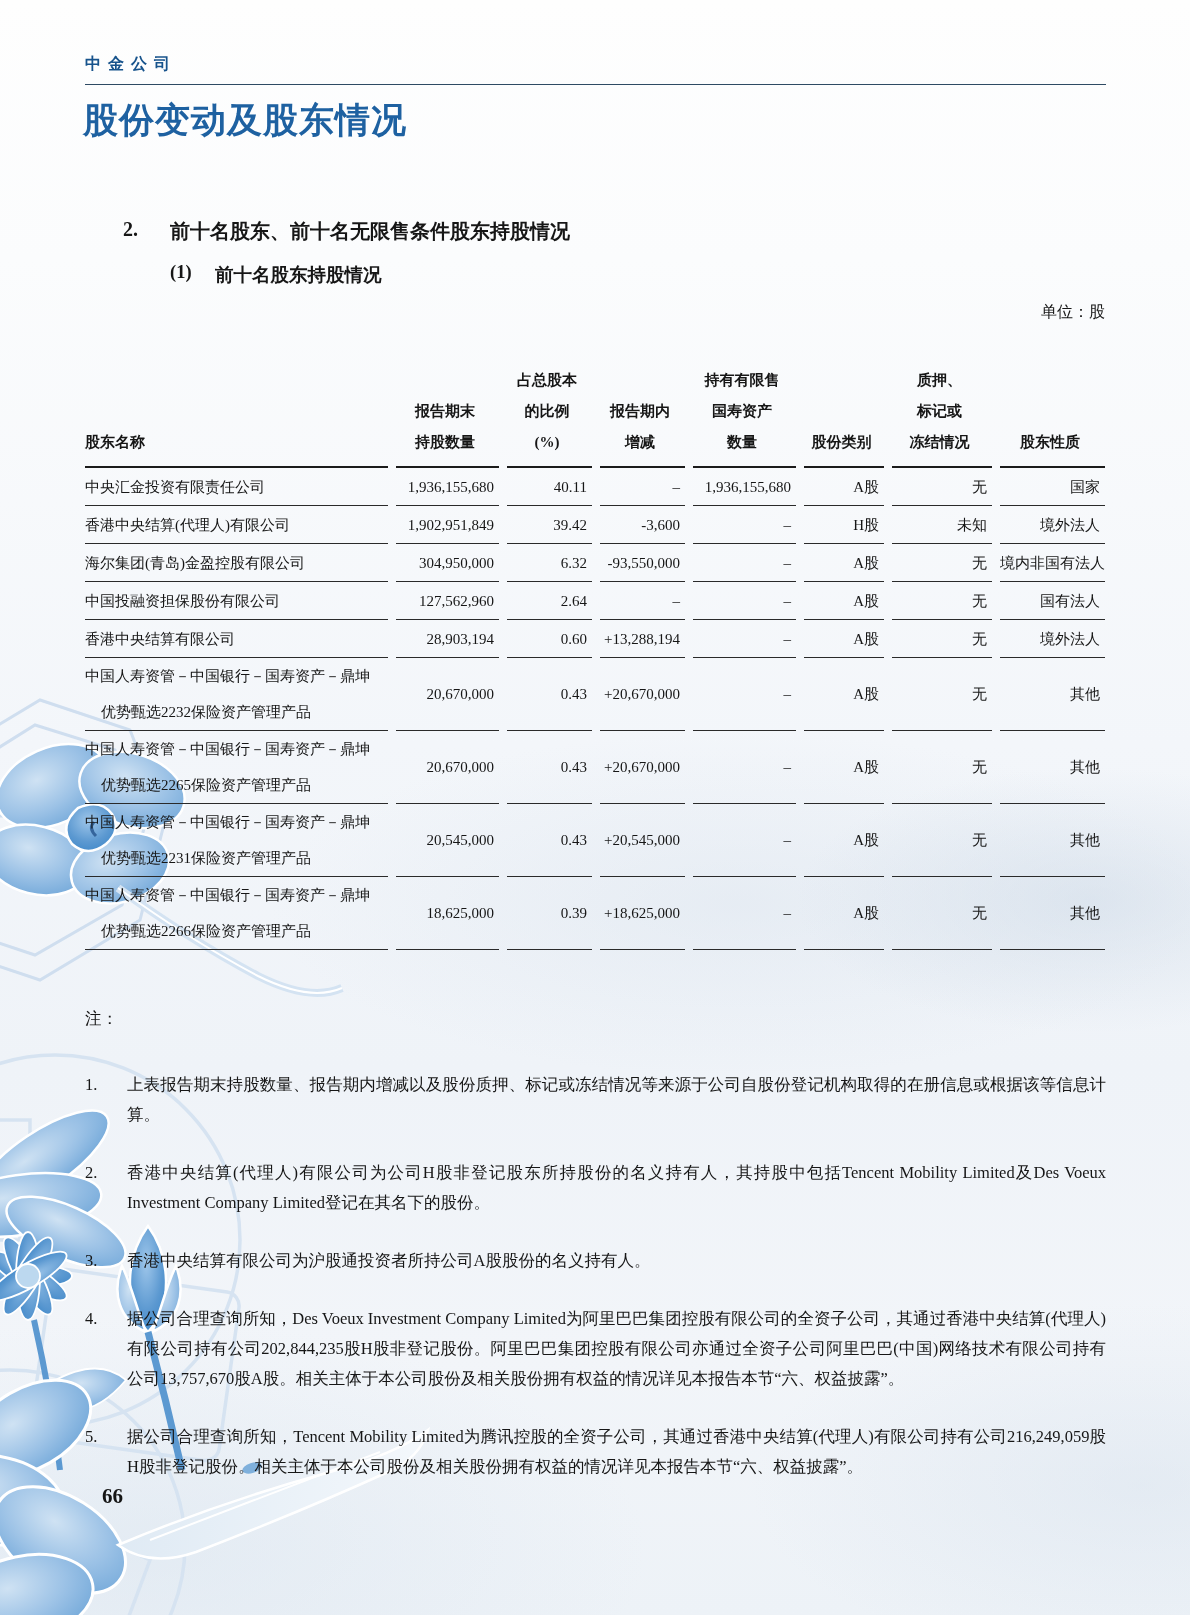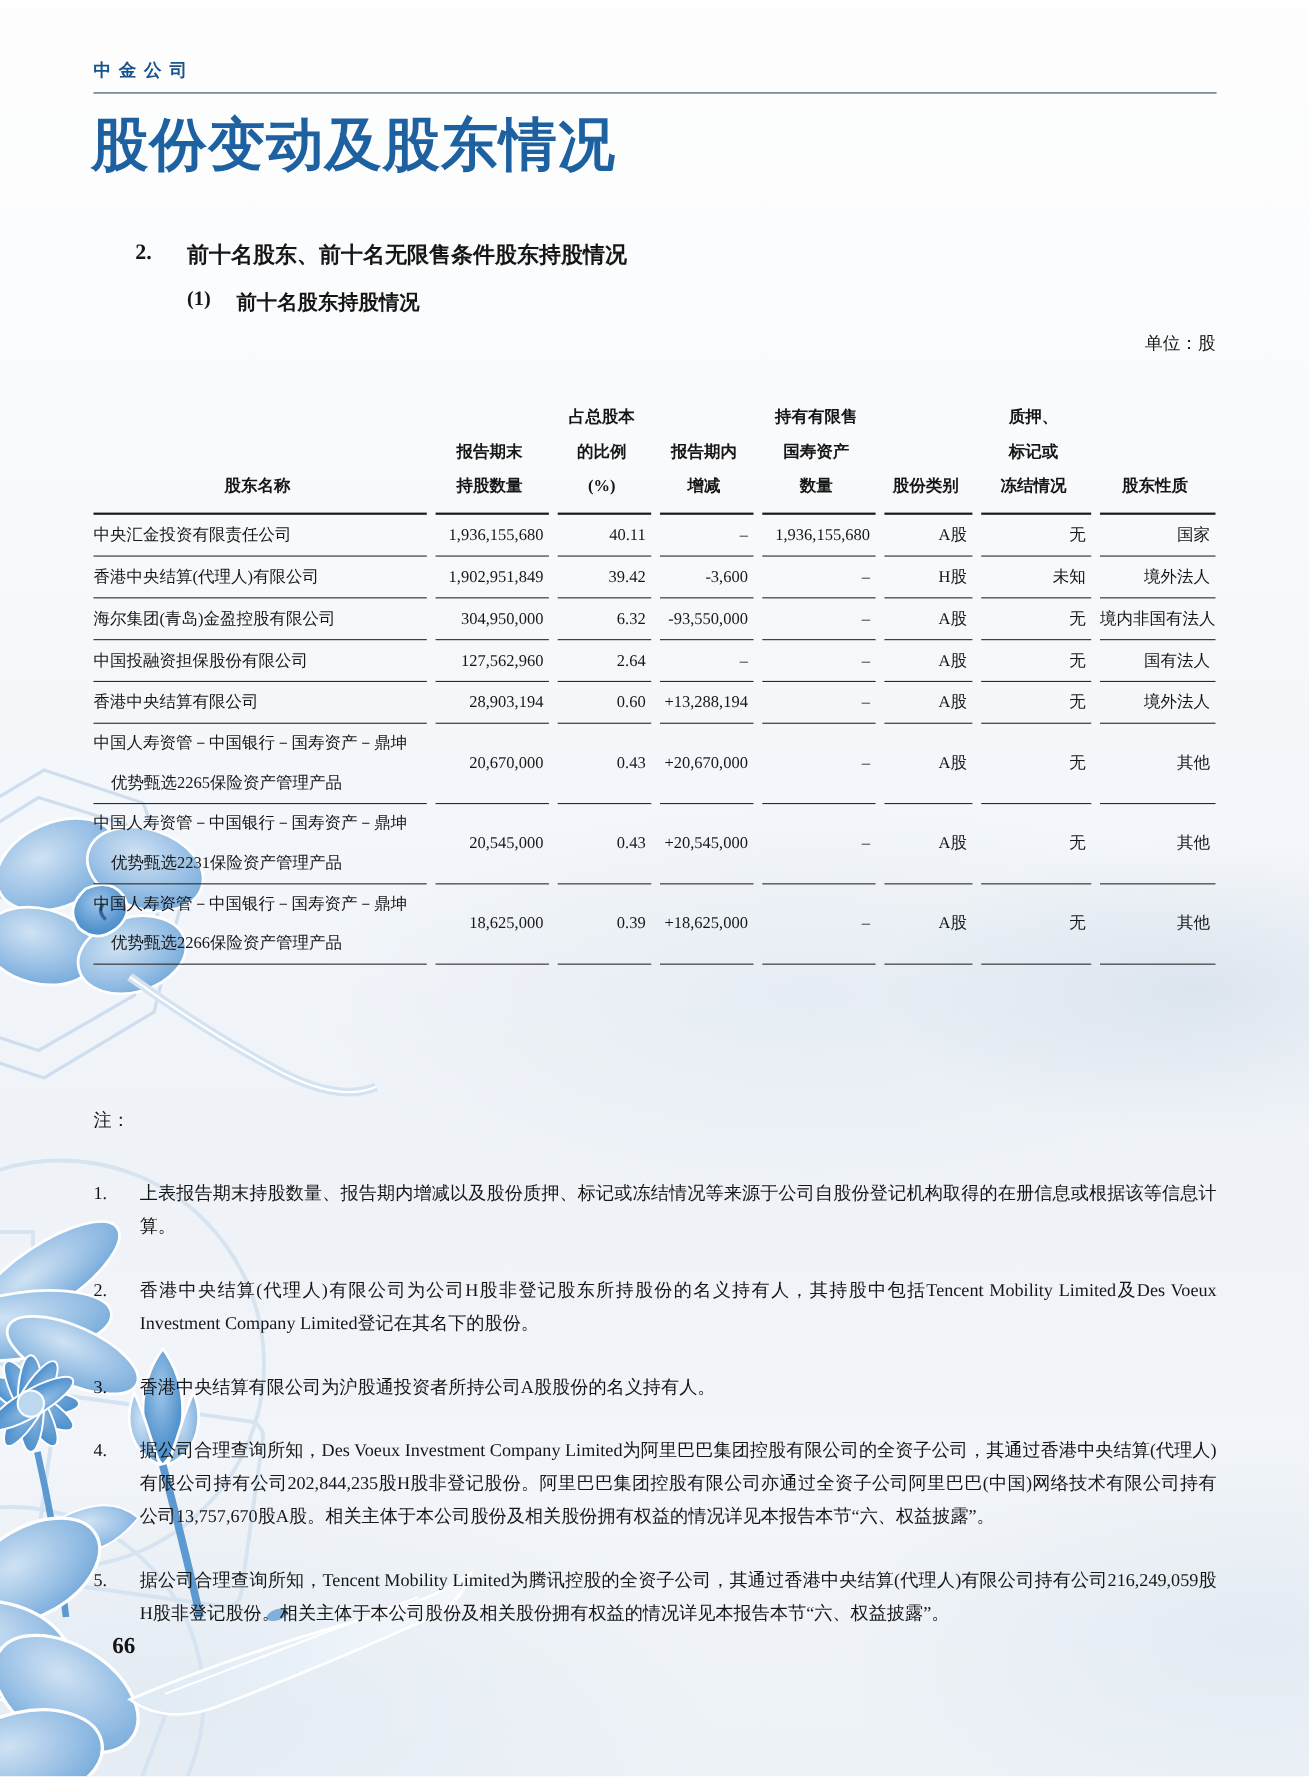--- a/index.html
+++ b/index.html
@@ -25,21 +25,21 @@
   .brand{
     position:absolute;left:85px;top:54px;
     font-size:16px;font-weight:bold;letter-spacing:7px;color:#17538c;
   }
   .brand-rule{
     position:absolute;left:85px;top:84px;width:1021px;height:0;
     border-top:1.5px solid #2e4a63;
   }
   .doc-title{
     position:absolute;left:83px;top:97px;
-    font-size:52px;font-weight:bold;letter-spacing:1px;color:#1e61a1;
+    font-size:35px;font-weight:bold;letter-spacing:1px;color:#1e61a1;
   }
   .sec{position:absolute;display:flex;font-weight:bold;color:#161616;}
   .sec-2{left:123px;top:218px;font-size:20px;}
   .sec-2 .sec-num{width:47px;}
   .sec-1{left:170px;top:262px;font-size:18.5px;}
   .sec-1 .sec-num{width:45px;}
   .unit-label{
     position:absolute;right:85px;top:302px;font-size:16px;color:#161616;text-align:right;
   }
 
@@ -48,21 +48,21 @@
   table.holders{
     table-layout:fixed;border-collapse:separate;border-spacing:8px 0;
     margin-left:-8px;width:1036px;
     font-size:15px;color:#161616;
   }
   table.holders th{
     vertical-align:bottom;font-weight:bold;font-size:15px;
     padding:0 5px 8px 0;line-height:31px;height:102px;
     border-bottom:2px solid #1b1b1b;text-align:center;white-space:nowrap;
   }
-  table.holders th.h-name{text-align:center;padding-left:0;}
+  table.holders th.h-name{text-align:left;padding-left:0;}
   table.holders td{
     vertical-align:middle;padding:0 5px 0 0;text-align:right;white-space:nowrap;
     border-bottom:1px solid #2a2a2a;line-height:20px;
   }
   table.holders td.c-name{
     text-align:left;white-space:normal;padding-right:8px;line-height:36px;margin-top:16px;
   }
   table.holders td.c-name .nm{padding-left:16px;text-indent:-16px;}
   tr.row-s{height:38px;}
   tr.row-d{height:71px;}
@@ -294,32 +294,44 @@
             <td>28,903,194</td>
             <td>0.60</td>
             <td>+13,288,194</td>
             <td>–</td>
             <td>A股</td>
             <td>无</td>
             <td>境外法人</td>
           </tr>
           <tr class="row-d">
             <td class="c-name">
-                <div class="nm">中国人寿资管－中国银行－国寿资产－鼎坤优势甄选2265保险资产管理产品</div>
+                <div class="nm">中国人寿资管－中国银行－国寿资产－鼎坤优势甄选2232保险资产管理产品</div>
               </td>
             <td>20,670,000</td>
             <td>0.43</td>
             <td>+20,670,000</td>
             <td>–</td>
             <td>A股</td>
             <td>无</td>
             <td>其他</td>
           </tr>
           <tr class="row-d">
             <td class="c-name">
+                <div class="nm">中国人寿资管－中国银行－国寿资产－鼎坤优势甄选2265保险资产管理产品</div>
+              </td>
+            <td>20,670,000</td>
+            <td>0.43</td>
+            <td>+20,670,000</td>
+            <td>–</td>
+            <td>A股</td>
+            <td>无</td>
+            <td>其他</td>
+          </tr>
+          <tr class="row-d">
+            <td class="c-name">
                 <div class="nm">中国人寿资管－中国银行－国寿资产－鼎坤优势甄选2231保险资产管理产品</div>
               </td>
             <td>20,545,000</td>
             <td>0.43</td>
             <td>+20,545,000</td>
             <td>–</td>
             <td>A股</td>
             <td>无</td>
             <td>其他</td>
           </tr>

